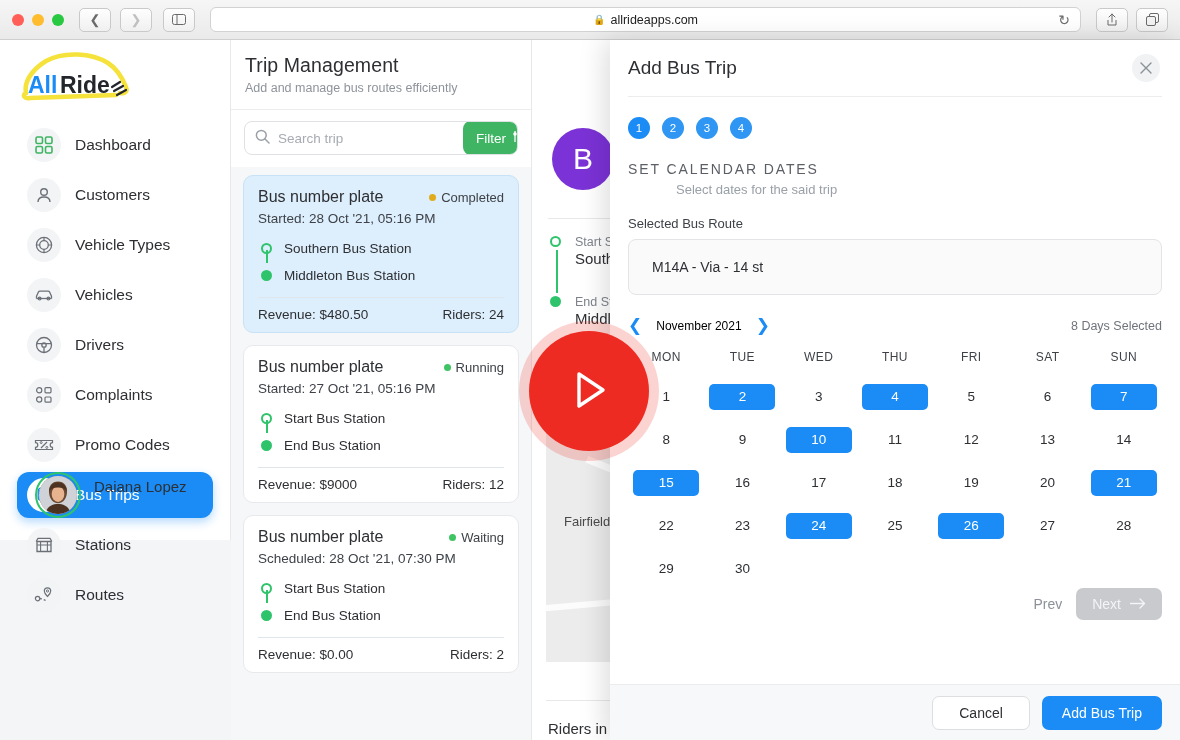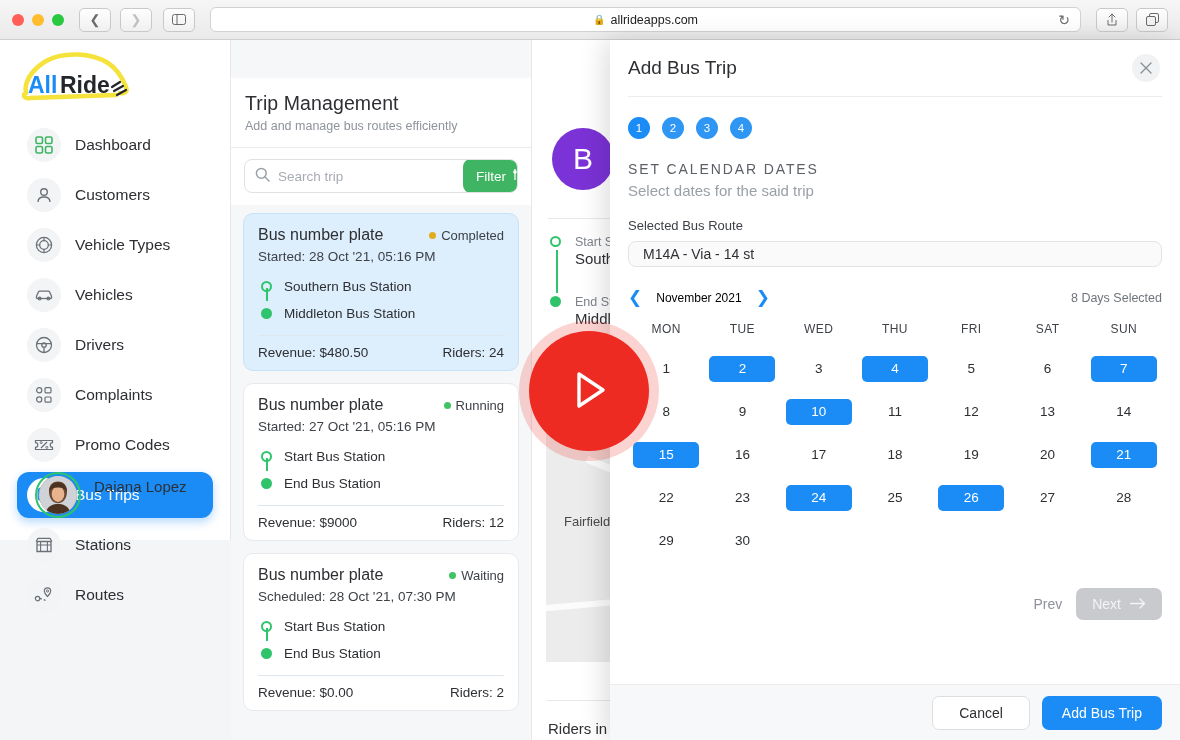--- a/index.html
+++ b/index.html
@@ -73,21 +73,20 @@
   .p-logout { font-size:13.5px; color:#1b8cf5; cursor:pointer; }
 
   
   .listcol {
     position:absolute; left:231px; top:40px; width:301px; height:700px;
     background:#f6f7f9; border-right:1px solid #e8e8e8;
   }
   .page-head {
     height:70px; background:#fff; border-bottom:1px solid #ececec;
     padding:14px 0 0 14px;
-    margin-top:38px;
   }
   .page-title { font-size:19.5px; color:#2d2f33; letter-spacing:.1px; }
   .page-sub { font-size:12.5px; color:#8e939b; margin-top:4px; }
   .searchwrap { background:#fff; padding:11px 13px 12px 13px; }
   .searchbox {
     height:34px; border:1px solid #dfe1e5; border-radius:8px; background:#fff;
     display:flex; align-items:center; gap:8px; padding-left:10px; overflow:hidden;
   }
   .search-input {
     flex:1; border:0; outline:0; font-size:13.5px; color:#2d2f33;
@@ -166,25 +165,25 @@
   .steps { display:flex; gap:12px; }
   .step {
     width:22px; height:22px; border-radius:50%; background:#1b8cf5; color:#fff;
     font-size:11.5px; display:flex; align-items:center; justify-content:center;
     cursor:pointer;
   }
   .step.dim { background:#2f96f3; }
   .sec-title {
     margin-top:22px; font-size:14px; letter-spacing:1.9px; color:#5c6066;
   }
-  .sec-sub { margin-top:5px; font-size:15px; color:#9aa0a7; }
+  .sec-sub { margin-top:5px; font-size:13px; color:#9aa0a7;margin-left:48px; }
   .fld-label { margin-top:19px; font-size:13px; color:#3e4248; }
   .fld {
-    margin-top:8px; height:26px; border:1px solid #e2e4e8; border-radius:8px;
-    background:#fafafb; display:flex; align-items:center; padding-left:14px;
+    margin-top:8px; height:56px; border:1px solid #e2e4e8; border-radius:8px;
+    background:#fafafb; display:flex; align-items:center; padding-left:23px;
     font-size:14px; color:#2d2f33; cursor:pointer;
   }
   .cal-head {
     margin-top:22px; display:flex; align-items:center; justify-content:space-between;
   }
   .cal-nav { display:flex; align-items:center; gap:14px; }
   .cal-arrow { color:#1b8cf5; font-size:17px; cursor:pointer; line-height:1; }
   .cal-month { font-size:12px; color:#000000; }
   .cal-count { font-size:12.5px; color:#6f747b; }
   .cal-grid { margin-top:16px; display:grid; grid-template-columns:repeat(7,1fr); }

